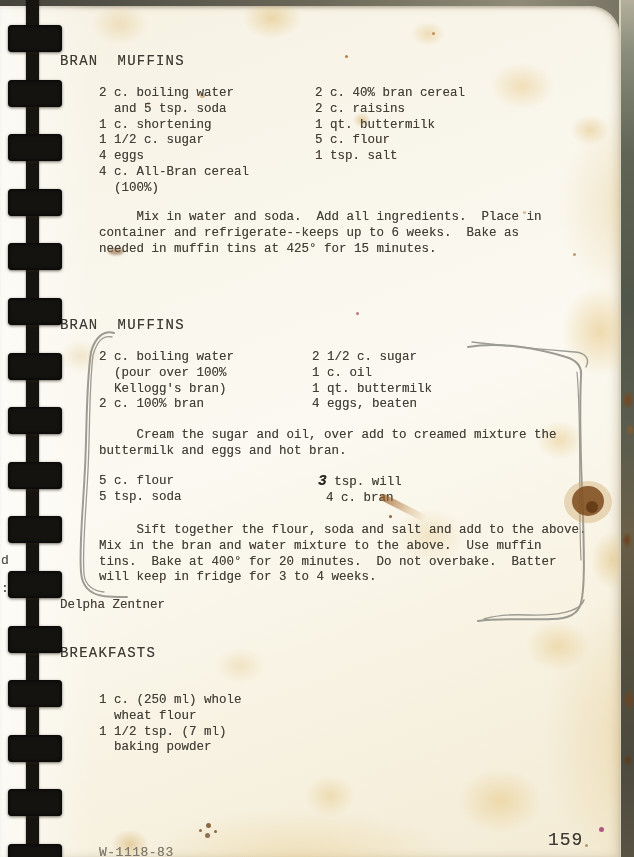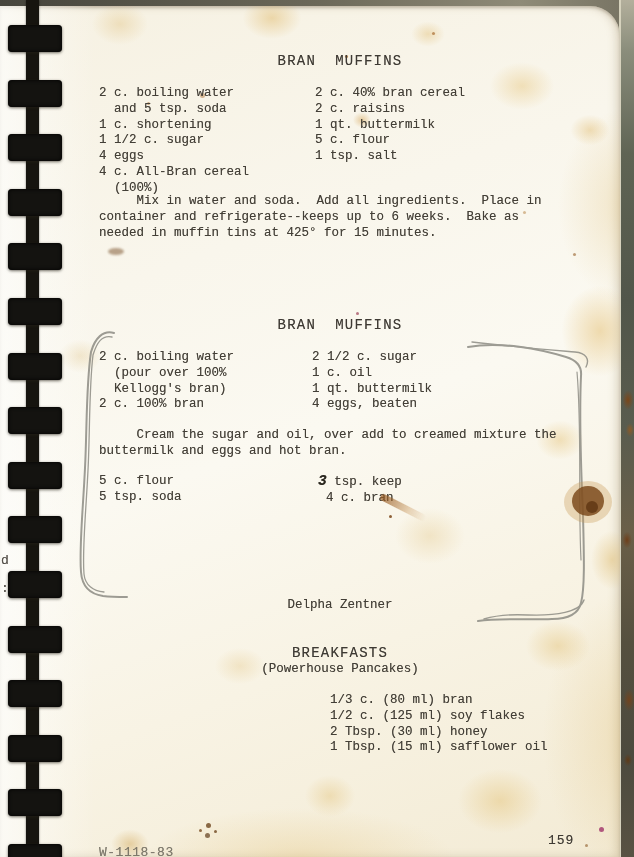--- a/index.html
+++ b/index.html
@@ -39,25 +39,25 @@
       199px 823px 0 0 rgba(120,75,32,.8),206px 828px 0 1px rgba(95,60,25,.7),
       389px 509px 0 0 rgba(130,80,35,.9),147px 96px 0 0 rgba(175,115,55,.6),
       523px 205px 0 0 rgba(180,125,60,.5),585px 838px 0 0 rgba(140,90,40,.6);}
   .streak{position:absolute;left:378px;top:498px;width:50px;height:7px;z-index:3;
     transform:rotate(27deg);border-radius:4px;filter:blur(.4px);
     background:linear-gradient(90deg, rgba(150,90,35,.75), rgba(190,130,60,.35) 60%, transparent);}
   .smudge{position:absolute;left:108px;top:242px;width:16px;height:7px;z-index:3;
     background:rgba(120,78,38,.5);border-radius:50%;filter:blur(1px);}
   .mono{position:absolute;z-index:2;white-space:pre;font-size:12.5px;line-height:15.8px;
         color:#433f37;text-shadow:0 0 .5px rgba(67,62,52,.55);}
-  .center{left:60px;width:560px;text-align:center;}
+  .center{left:60px;width:560px;text-align:left;}
   .title{font-size:14px;letter-spacing:1.2px;color:#3e3a34;}
   .overstruck{font-weight:bold;font-style:italic;font-size:14.5px;color:#2a271f;}
   .footer-code{color:#6b675c;opacity:.85;letter-spacing:.5px;font-size:13px;}
-  .page-num{font-size:13px;color:#3e3a33;letter-spacing:1px;}
+  .page-num{font-size:18px;color:#3e3a33;letter-spacing:1px;}
   .binding{position:absolute;left:0;top:0;width:66px;height:857px;z-index:6;pointer-events:none;}
   .spine{position:absolute;left:26px;top:0;width:13px;height:100%;background:#16140f;
          box-shadow:0 0 2px rgba(0,0,0,.5);}
   .tooth{position:absolute;left:8px;width:54px;height:27px;background:#141310;border-radius:4px;
          box-shadow:0 1px 3px rgba(40,35,25,.65), inset 0 0 4px #000;}
   .edge-glyphs{position:absolute;left:1px;top:547px;z-index:7;white-space:pre;
          font-size:13px;line-height:28px;color:#56524c;}
   .right-strip{position:absolute;left:619px;top:0;width:15px;height:857px;z-index:1;
     border-left:2px solid #d6d2bd;
     background:linear-gradient(180deg,#b3af9c 0,#8a8d7b 6%,#5f6454 18%,#51564a 35%,#595c4e 50%,#6a5f48 62%,#55503f 75%,#4c4a3e 88%,#585243 100%);}
@@ -86,47 +86,50 @@
 1 c. shortening
 1 1/2 c. sugar
 4 eggs
 4 c. All-Bran cereal
   (100%)</div>
     <div class="mono" style="left:315px;top:80px">2 c. 40% bran cereal
 2 c. raisins
 1 qt. buttermilk
 5 c. flour
 1 tsp. salt</div>
-    <div class="mono" style="left:99px;top:188px">     Mix in water and soda.  Add all ingredients.  Place in
+    <div class="mono" style="left:99px;top:204px">     Mix in water and soda.  Add all ingredients.  Place in
 container and refrigerate--keeps up to 6 weeks.  Bake as
 needed in muffin tins at 425° for 15 minutes.</div>
 
     <div class="mono title center" style="top:312px">BRAN  MUFFINS</div>
     <div class="mono" style="left:99px;top:344px">2 c. boiling water
   (pour over 100%
   Kellogg's bran)
 2 c. 100% bran</div>
     <div class="mono" style="left:312px;top:344px">2 1/2 c. sugar
 1 c. oil
 1 qt. buttermilk
 4 eggs, beaten</div>
     <div class="mono" style="left:99px;top:422px">     Cream the sugar and oil, over add to creamed mixture the
 buttermilk and eggs and hot bran.</div>
     <div class="mono" style="left:99px;top:468px">5 c. flour
 5 tsp. soda</div>
-    <div class="mono" style="left:318px;top:468px"><span class="overstruck">3</span><span> tsp. keep</span>
+    <div class="mono" style="left:318px;top:468px"><span class="overstruck">3</span><span> tsp. will</span>
 <span style="margin-left:8px">4 c. bran</span></div>
+    <div class="mono" style="left:99px;top:517px">     Sift together the flour, soda and salt and add to the above.
+Mix in the bran and water mixture to the above.  Use muffin
+tins.  Bake at 400° for 20 minutes.  Do not overbake.  Batter
+will keep in fridge for 3 to 4 weeks.</div>
     <div class="mono title center" style="top:640px">BREAKFASTS</div>
 
     <div class="mono center" style="top:592px">Delpha Zentner</div>
-    <div class="mono center" style="top:656px">(Powerhouse Pancakes)</div>
-    <div class="mono" style="left:330px;top:687px">1/3 c. (80 ml) bran
-1/2 c. (125 ml) soy flakes
-2 Tbsp. (30 ml) honey
-1 Tbsp. (15 ml) safflower oil</div>
+    <div class="mono" style="left:99px;top:687px">1 c. (250 ml) whole
+  wheat flour
+1 1/2 tsp. (7 ml)
+  baking powder</div>
 
     <div class="mono footer-code" style="left:99px;top:839px">W-1118-83</div>
     <div class="mono page-num" style="left:548px;top:827px">159</div>
   </div>
 
   <svg class="pencil" viewBox="0 0 634 857">
     <g fill="none" stroke="#8d8c84" stroke-width="2" stroke-linecap="round" opacity="0.85">
       <path d="M114,333 C103,330 95,338 91,352 C86,385 87,430 85,468 C83,510 79,548 81,572 C82,586 90,594 103,596 C111,597 120,597 127,597"></path>
       <path d="M112,337 C102,335 97,342 93,355 C89,388 90,432 88,470 C86,512 82,550 84,574 C85,585 93,591 104,592" stroke-width="1.3"></path>
       <path d="M468,347 C500,341 540,349 566,357 C576,360 582,366 581,376 C579,420 581,470 583,515 C584,555 585,588 581,603 C578,615 567,619 552,619 C528,620 500,618 478,621"></path>

